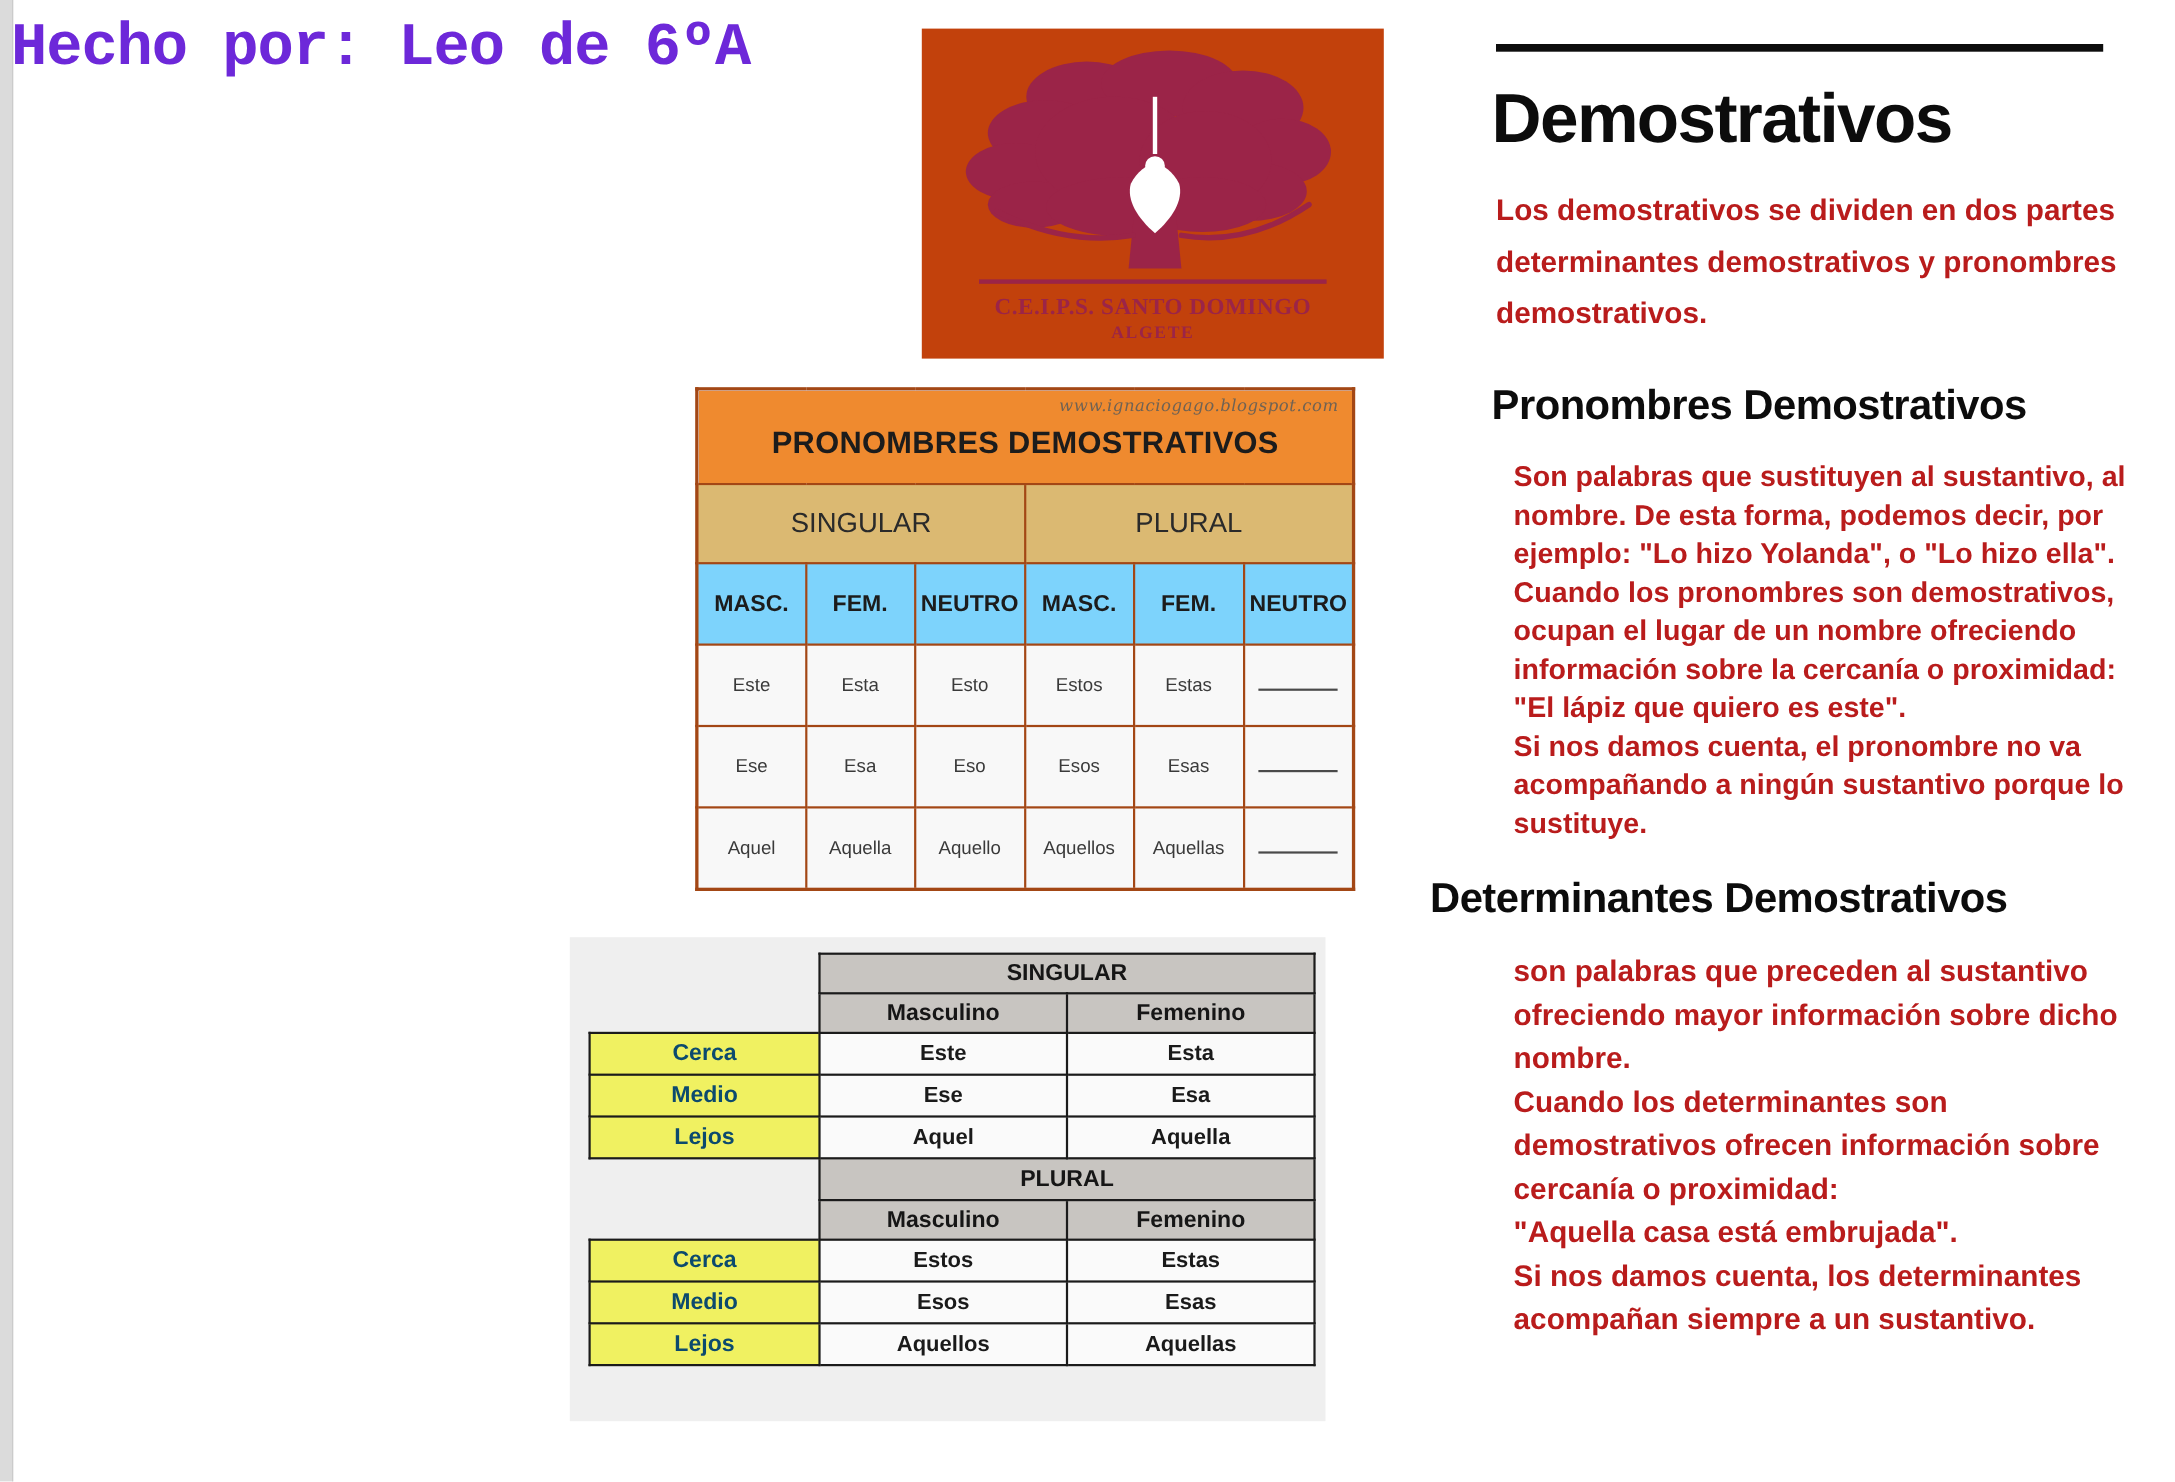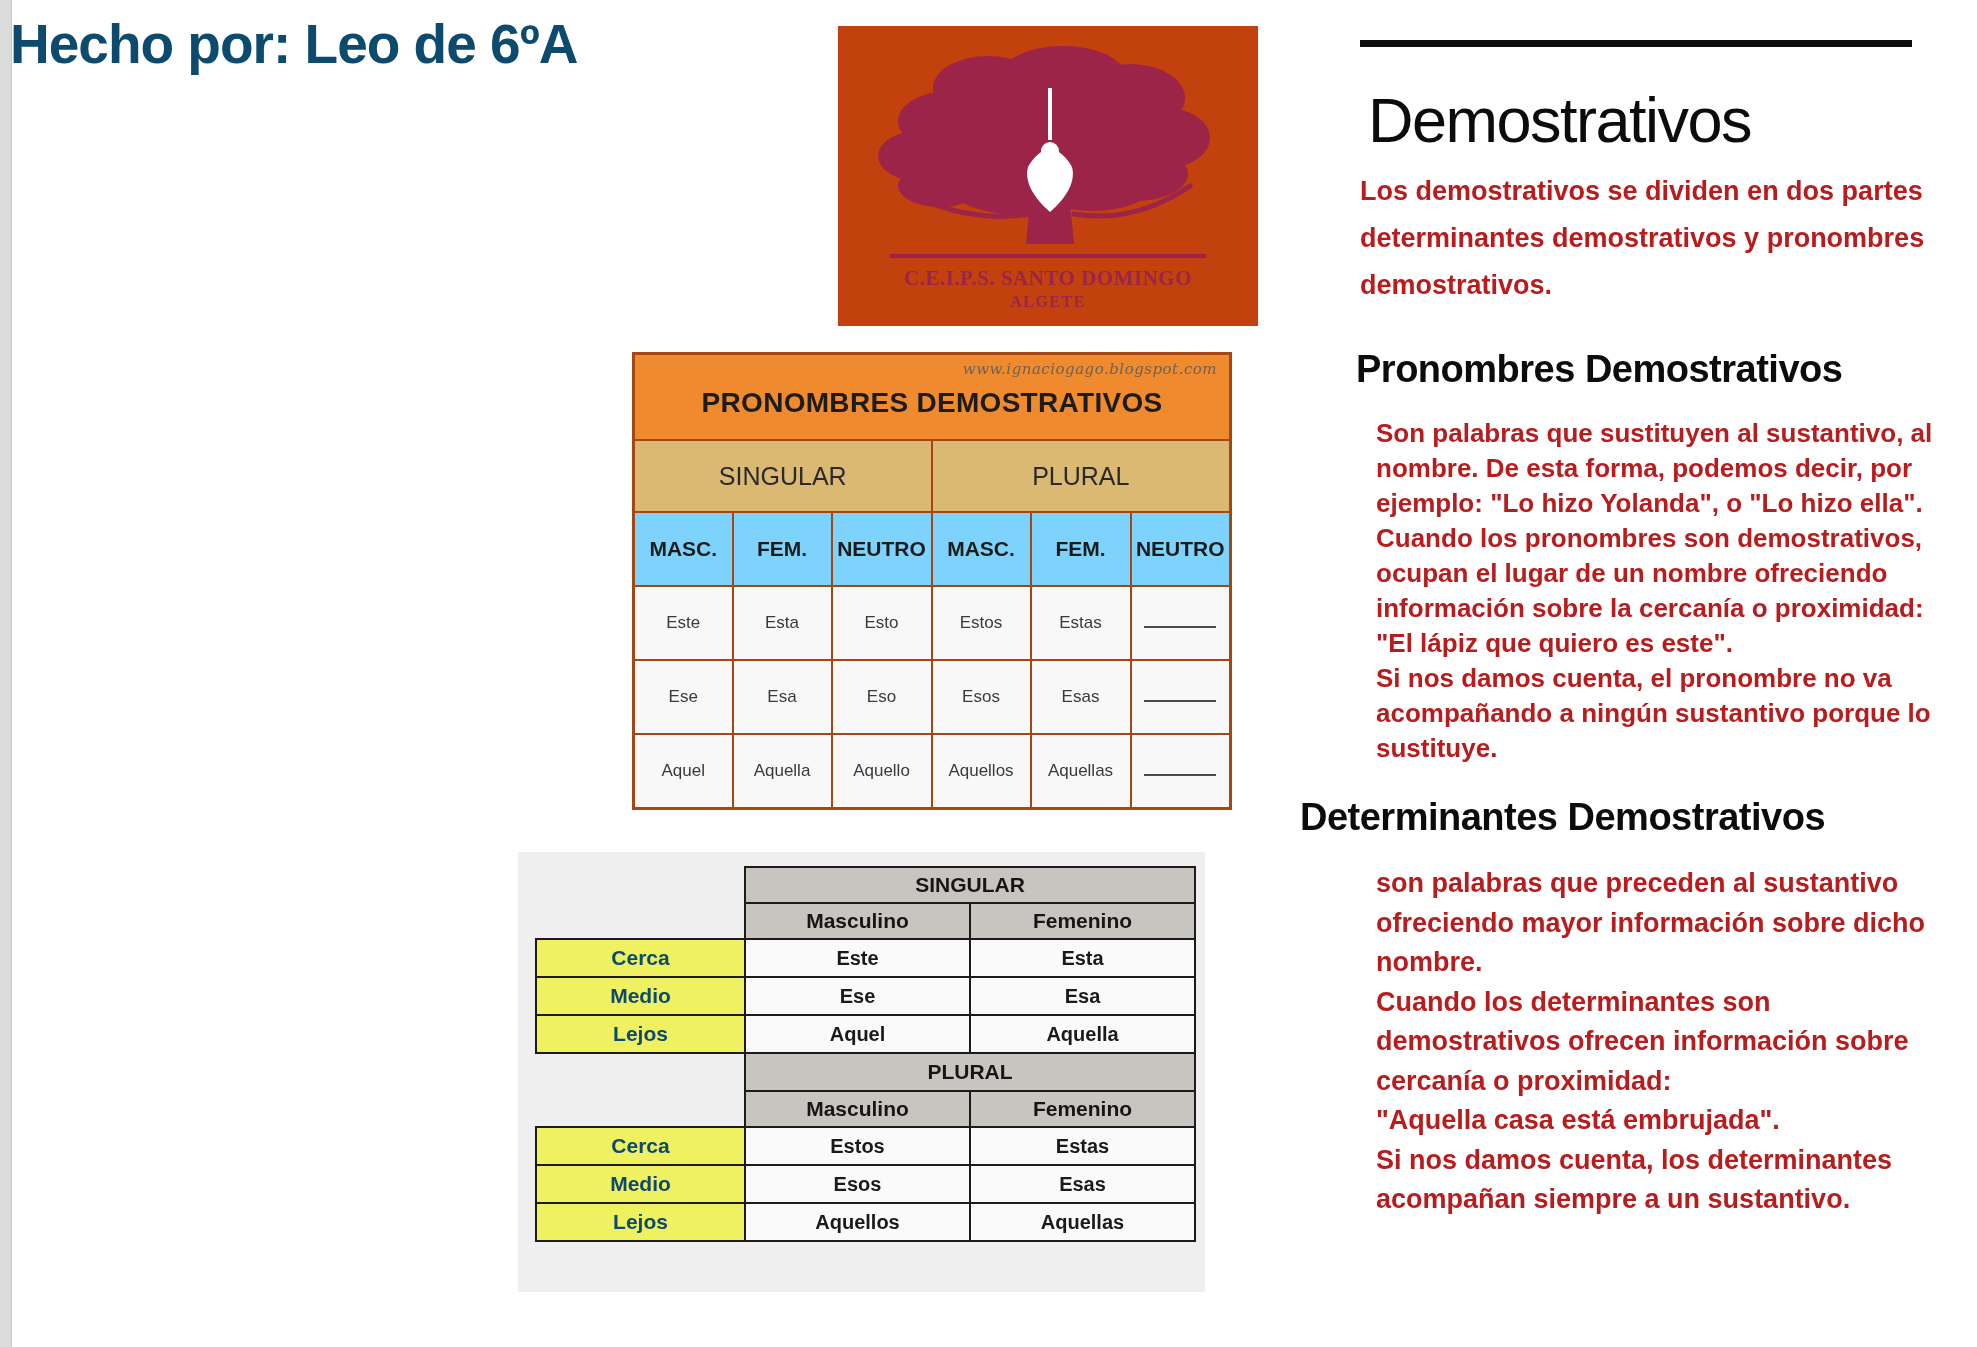--- a/index.html
+++ b/index.html
@@ -3,21 +3,21 @@
 <meta charset="utf-8">
 <style>
   html,body{margin:0;padding:0;background:#ffffff;}
   .stage{
     position:relative;width:1977px;height:1347px;background:#ffffff;overflow:hidden;
     font-family:"Liberation Sans",sans-serif;
   }
   .left-strip{position:absolute;left:0;top:0;width:11px;height:1347px;background:#dbdbdb;border-right:1px solid #c9c9c9;}
 
   
-  .made-by{position:absolute;left:10px;top:12px;margin:0;font-size:55px;font-weight:bold;color:#0c4a6e;letter-spacing:-1px;}
+  .made-by{position:absolute;left:10px;top:12px;margin:0;font-size:55px;font-weight:bold;color:#6d28d9;letter-spacing:-1px;font-family:Liberation Mono, monospace;}
 
   
   .logo{position:absolute;left:838px;top:26px;width:420px;height:300px;background:#c2410c;}
   .logo svg{display:block;width:100%;height:100%;}
 
   
   .t1{position:absolute;left:632px;top:352px;width:597px;border-collapse:collapse;table-layout:fixed;
       border:3px solid #a34715;background:#f8f8f8;padding-left:35px;}
   .t1 td{border:2px solid #a34715;text-align:center;vertical-align:middle;padding:0;}
   .t1-head td{height:84px;background:#ef8a2f;position:relative;}
@@ -34,21 +34,21 @@
   .t2{border-collapse:collapse;table-layout:fixed;margin:14px 0 0 17px;}
   .t2 td{border:2px solid #1b1b1b;text-align:center;vertical-align:middle;padding:0;height:36px;}
   .t2 td.empty{border:none;background:transparent;}
   .t2 .ghead{background:#c8c5c1;font-weight:bold;font-size:21px;color:#161616;}
   .t2 .lab{background:#f0f161;font-weight:bold;font-size:21px;color:#0c4a6e;}
   .t2 .val{background:#fafafa;font-weight:bold;font-size:20px;color:#1a1a1a;}
   .t2 tr.hh td{height:34px;}
 
   
   .rule{position:absolute;left:1360px;top:40px;width:552px;height:7px;background:#0d0d0d;}
-  .main-title{position:absolute;left:1356px;top:72px;margin:12px;font-size:63px;font-weight:normal;
+  .main-title{position:absolute;left:1356px;top:72px;margin:0;font-size:63px;font-weight:bold;
       color:#0c0c0c;letter-spacing:-1.5px;}
   .red{color:#b91c1c;font-weight:bold;white-space:pre-line;}
   .intro{position:absolute;left:1360px;top:168px;width:600px;margin:0;font-size:27px;line-height:47px;}
   .sec-h{position:absolute;margin:0;font-size:38px;font-weight:bold;color:#0c0c0c;letter-spacing:-0.5px;}
   .sec-h1{left:1356px;top:348px;}
   .body1{position:absolute;left:1360px;top:400px;width:610px;margin:16px;font-size:26px;line-height:35px;}
   .sec-h2{left:1300px;top:796px;}
   .body2{position:absolute;left:1360px;top:848px;width:610px;margin:16px;font-size:27px;line-height:39.5px;}
 </style>
 </head>

